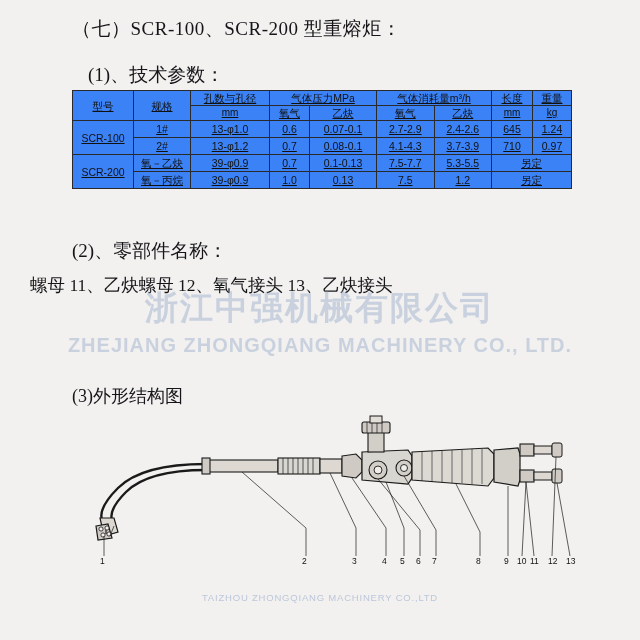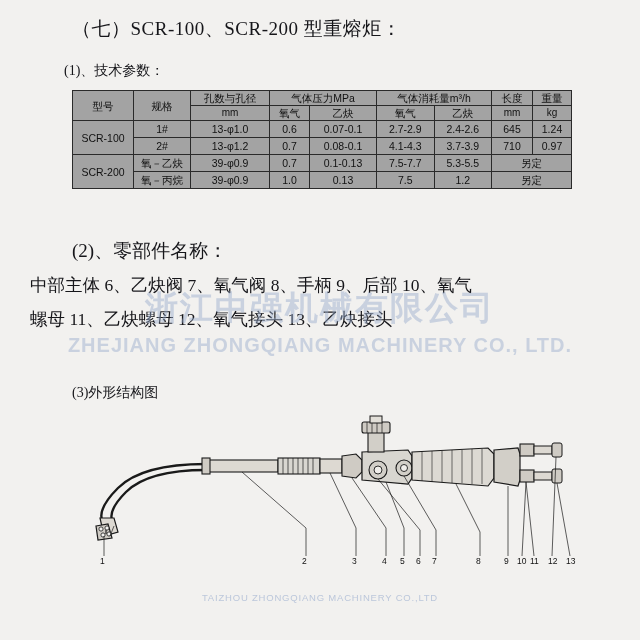--- a/index.html
+++ b/index.html
@@ -11,32 +11,33 @@
     overflow:hidden;
     position:relative;
   }
   .page{position:relative;width:640px;height:634px;}
 
   .heading{
     position:absolute;left:72px;top:16px;
     font-size:19px;letter-spacing:0.5px;white-space:nowrap;
   }
   .sec1{
-    position:absolute;left:64px;top:62px;
-    font-size:14px;white-space:nowrap;
+    position:absolute;left:88px;top:62px;
+    font-size:19px;white-space:nowrap;
   }
 
   
   .tbl-wrap{position:absolute;left:72px;top:90px;}
   table{
     border-collapse:collapse;
-    background:#a3a3a3;
+    background:#3b82f6;
     font-family:"Liberation Sans","DejaVu Sans",sans-serif;
     font-size:10.5px;
     color:#111;
+    text-decoration:underline;
   }
   td,th{
     border:1px solid #2a2a2a;
     text-align:center;
     vertical-align:middle;
     padding:1px 2px;
     font-weight:normal;
     line-height:1.15;
   }
   .h-model{width:56px;}
@@ -55,21 +56,21 @@
     position:absolute;left:72px;top:238px;
     font-size:19px;white-space:nowrap;
   }
   .parts{
     position:absolute;left:30px;top:268px;width:580px;
     font-size:17.5px;line-height:34px;
   }
   .parts div{white-space:nowrap;}
   .sec3{
     position:absolute;left:72px;top:384px;
-    font-size:14px;white-space:nowrap;text-align:center;
+    font-size:18px;white-space:nowrap;text-align:center;
   }
 
   
   .wm1{
     position:absolute;left:18px;top:286px;width:604px;
     text-align:center;
     font-family:"Liberation Sans","DejaVu Sans",sans-serif;
     font-size:33px;font-weight:bold;
     color:rgba(150,170,205,0.45);
     letter-spacing:2px;white-space:nowrap;
@@ -208,21 +209,20 @@
           <td>1.2</td>
           <td colspan="2">另定</td>
         </tr>
       </tbody>
     </table>
   </div>
 
   <div class="sec2">(2)、零部件名称：</div>
 
   <div class="parts">
-    <div>中部主体 6、乙炔阀 7、氧气阀 8、手柄 9、后部 10、氧气</div>
     <div>螺母 11、乙炔螺母 12、氧气接头 13、乙炔接头</div>
   </div>
 
   <div class="sec3">(3)外形结构图</div>
 
   <div class="wm1">浙江中强机械有限公司</div>
   <div class="wm2">ZHEJIANG ZHONGQIANG MACHINERY CO., LTD.</div>
   <div class="wm3">TAIZHOU ZHONGQIANG MACHINERY CO.,LTD</div>
 
   <svg class="drawing" viewBox="0 0 528 160">

